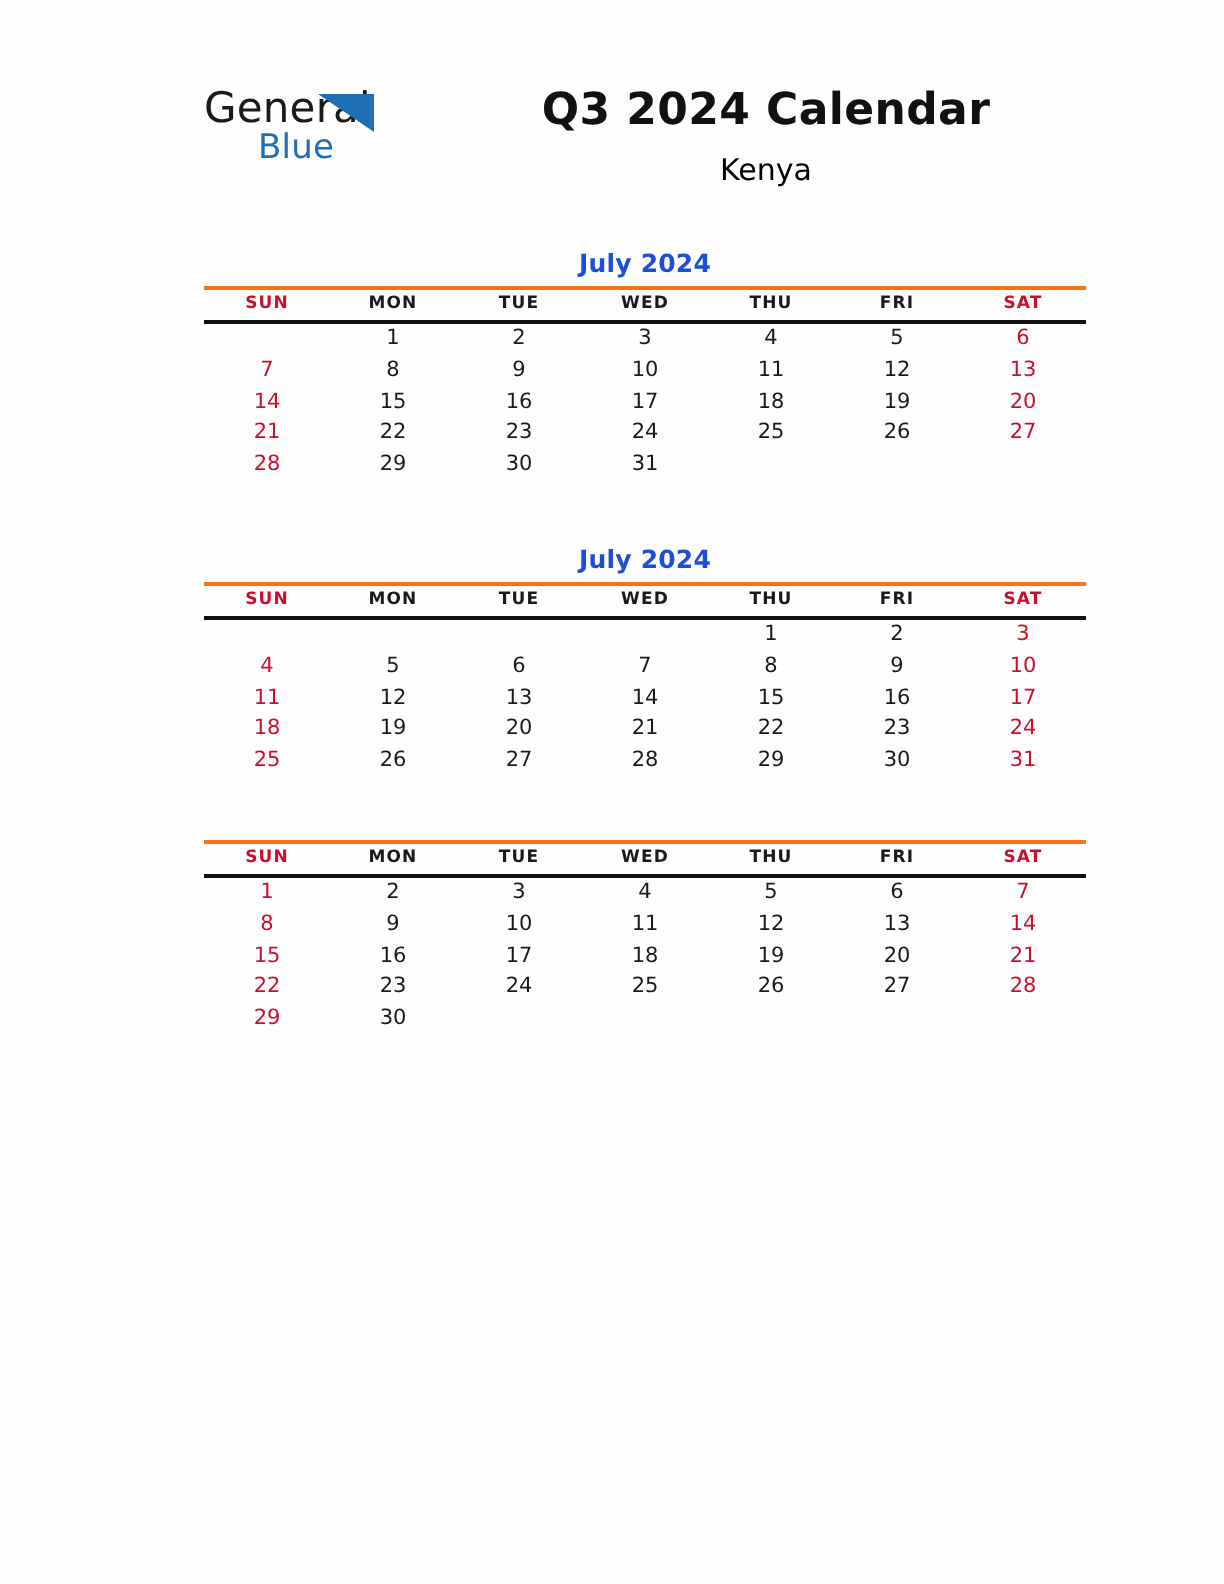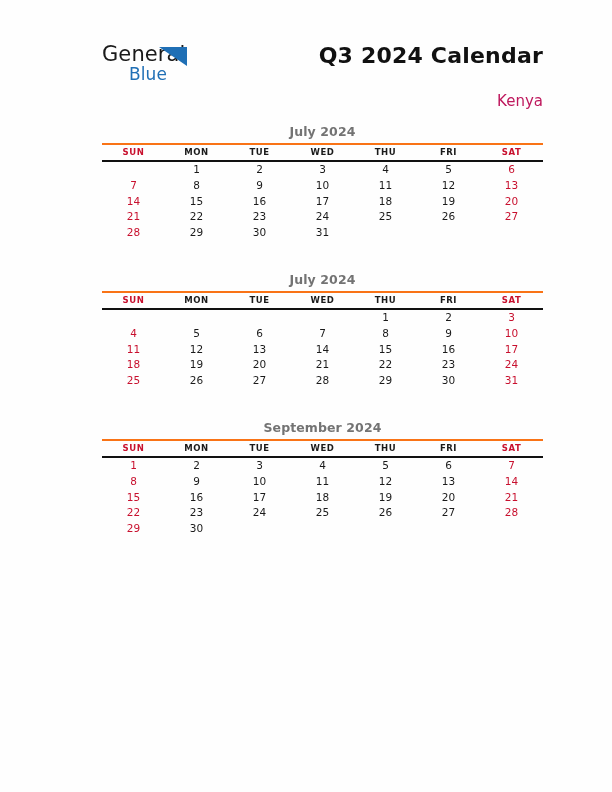--- a/index.html
+++ b/index.html
@@ -71,55 +71,55 @@
     border-style: solid;
     border-width: 0 0 19px 28px;
     border-color: transparent transparent #1f6fb5 transparent;
     transform: scaleY(-1);
   }
 
   .title-block {
     position: absolute;
     right: 0;
     top: 0;
-    text-align: right;
+    text-align: center;
     width: 320px;
   }
   .cal-title {
     font-size: 22px;
     font-weight: bold;
     color: #111111;
     line-height: 1.25;
     letter-spacing: 0.2px;
     font-family: "DejaVu Sans", sans-serif;
   }
   .cal-subtitle {
-    margin-top: 22px;
+    margin-top: 6px;
     font-size: 15px;
     font-weight: 400;
-    color: #be185d;
+    color: #000000;
     line-height: 1.2;
     font-family: "DejaVu Sans", sans-serif;
   }
 
   
   .month {
     position: absolute;
     left: 86px;
     width: 441px;
   }
   #month-0 { top: 124px; }
   #month-1 { top: 272px; }
   #month-2 { top: 420px; }
 
   .month-name {
     text-align: center;
     font-size: 12.5px;
     font-weight: bold;
-    color: #737373;
+    color: #1d4ed8;
     font-family: "DejaVu Sans", sans-serif;
     padding-bottom: 4px;
     letter-spacing: 0.1px;
   }
 
   table.cal {
     width: 441px;
     border-collapse: collapse;
     table-layout: fixed;
   }
@@ -299,21 +299,20 @@
             <td>28</td>
             <td>29</td>
             <td>30</td>
             <td class="wk">31</td>
           </tr>
         </tbody>
     </table>
   </div>
 
   <div class="month" id="month-2">
-    <div class="month-name">September 2024</div>
     <table class="cal">
       <thead>
         <tr>
           <th class="wk">SUN</th>
           <th>MON</th>
           <th>TUE</th>
           <th>WED</th>
           <th>THU</th>
           <th>FRI</th>
           <th class="wk">SAT</th>

